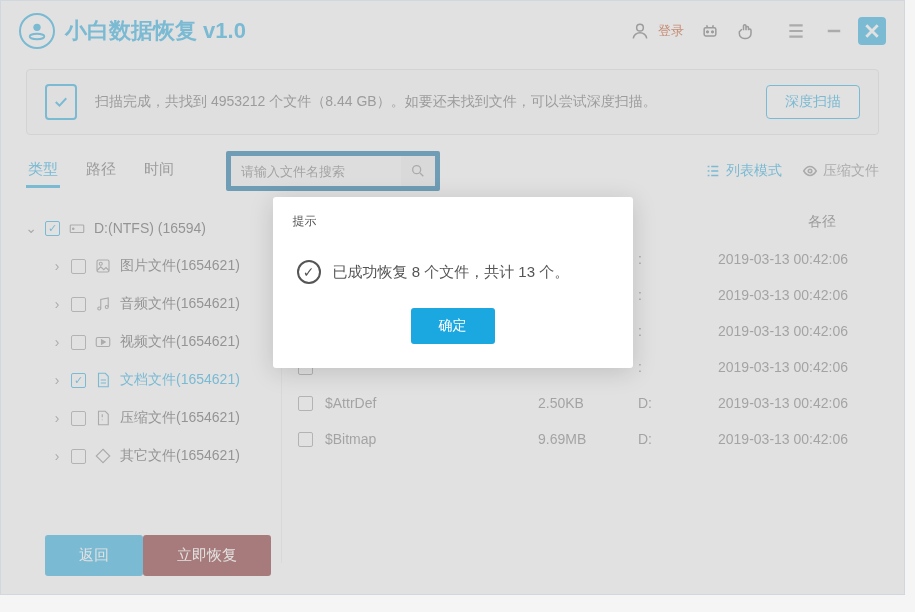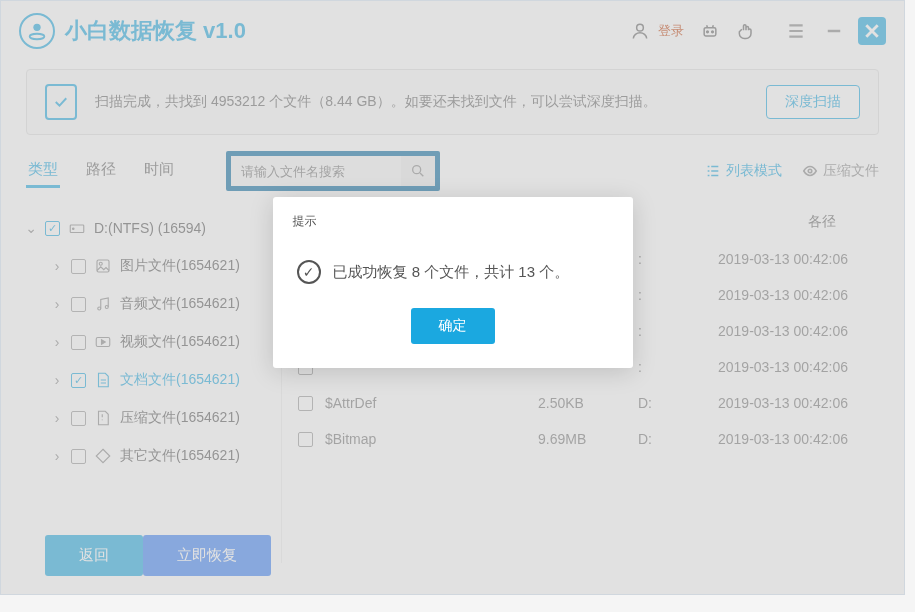--- a/index.html
+++ b/index.html
@@ -60,21 +60,21 @@
 .col-path { width: 80px; }
 .col-time { width: 170px; }
 .file-row { display: flex; align-items: center; padding: 10px 16px; color: #777; font-size: 14px; }
 .file-row .cb { margin-right: 12px; }
 
 
 .bottom-bar { position: absolute; bottom: 0; left: 15px; right: 0; padding: 18px 29px; display: flex; align-items: flex-end; }
 .btn { padding: 11px 34px; border-radius: 3px; cursor: pointer; font-size: 15px; border: none; color: #fff; }
 .btn-back { background: #1ba8e0; }
 .btn-export { background: #1ba8e0; margin-left: auto; margin-right: 16px; }
-.btn-recover { background: #3b82f6; }
+.btn-recover { background: #7f1d1d; }
 
 
 .overlay { position: absolute; inset: 0; background: rgba(200,200,200,0.55); display: flex; align-items: center; justify-content: center; }
 .modal { width: 360px; background: #fff; border-radius: 3px; box-shadow: 0 4px 24px rgba(0,0,0,0.15); margin-top: -30px; }
 .modal-title { padding: 16px 20px 12px; font-size: 12px; color: #555; }
 .modal-body { padding: 18px 24px 24px; display: flex; align-items: center; gap: 12px; font-size: 15px; color: #555; }
 .modal-body .ok-icon { width: 24px; height: 24px; border: 2px solid #555; border-radius: 50%; display: flex; align-items: center; justify-content: center; flex-shrink: 0; }
 .modal-body .ok-icon::after { content: "✓"; font-size: 14px; color: #555; }
 .modal-footer { padding: 0 0 24px; text-align: center; }
 .modal-ok { background: #1ba8e0; color: #fff; border: none; padding: 9px 28px; border-radius: 3px; cursor: pointer; font-size: 14px; }

